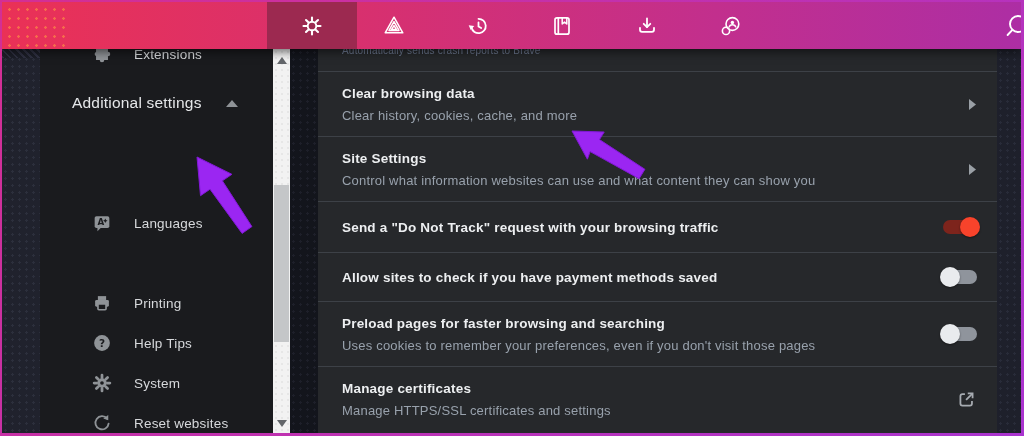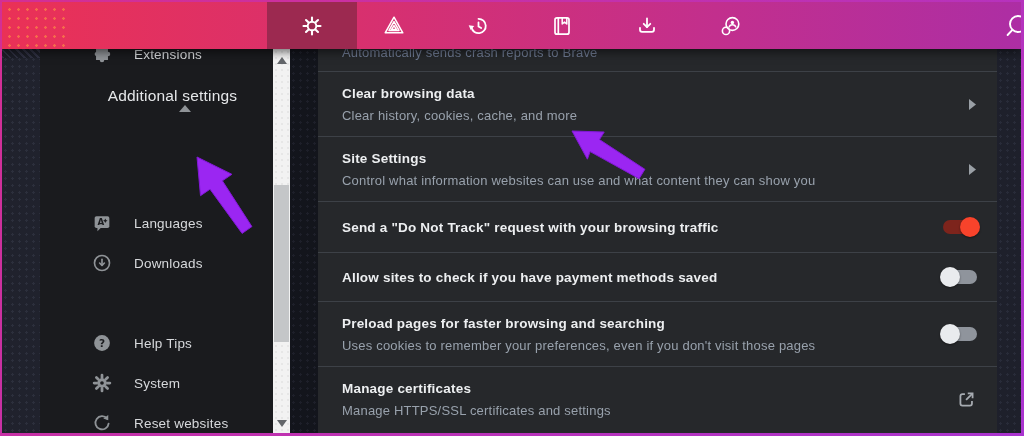--- a/index.html
+++ b/index.html
@@ -43,34 +43,34 @@
                  background-size:7px 7px; }
   .content     { position:absolute; left:316px; top:47px; width:679px; height:384px; background:#26282b; }
   .strip-right { position:absolute; left:995px; top:47px; width:24px; height:384px; background:#1e202b;
                  background-image:radial-gradient(rgba(150,160,200,.09) 1px, transparent 1.3px);
                  background-size:7px 7px; }
 
   
   .sb-row { position:absolute; left:16px; width:233px; height:40px; display:flex; align-items:center; cursor:pointer; }
   .sb-ico { width:24px; height:24px; margin-left:34px; flex:0 0 24px; display:flex; align-items:center; justify-content:center; }
   .sb-lbl { margin-left:20px; color:#d7d9dc; font-size:13.5px; letter-spacing:.2px; }
-  .sb-section { position:absolute; left:32px; top:38px; width:201px; height:32px; display:flex; align-items:center; cursor:pointer;flex-direction:column; }
+  .sb-section { position:absolute; left:32px; top:38px; width:201px; height:32px; display:flex; align-items:center; cursor:pointer; }
   .sb-section-lbl { color:#e5e7e9; font-size:15.5px; letter-spacing:.2px; }
   .sb-caret { margin-left:24px; width:0; height:0; border-left:6px solid transparent;
               border-right:6px solid transparent; border-bottom:7px solid #8f9397; }
 
   
   .rows { position:absolute; left:0; top:22px; width:679px; }
   .row { display:flex; align-items:center; border-top:1px solid #3d4147;
          padding:0 20px 0 24px; cursor:pointer; }
   .row-text { display:flex; flex-direction:column; justify-content:center; }
   .row-title { color:#edeff1; font-size:13.5px; font-weight:bold; letter-spacing:.2px; }
   .row-sub   { color:#98a1ac; font-size:13px; margin-top:7px; letter-spacing:.2px; }
   .ctl { margin-left:auto; display:flex; align-items:center; }
-  .partial-sub { position:absolute; left:24px; top:-4px; color:#6e7a92; font-size:13px; letter-spacing:.2px; }
+  .partial-sub { position:absolute; left:24px; top:-4px; color:#6e7a92; font-size:10px; letter-spacing:.2px; }
 
   .toggle { position:relative; width:34px; height:14px; border-radius:7px; cursor:pointer; }
   .toggle.on  { background:#7d241c; }
   .toggle.off { background:#8f949c; }
   .knob { position:absolute; top:-3px; width:20px; height:20px; border-radius:50%;
           box-shadow:0 1px 2px rgba(0,0,0,.45); }
   .toggle.on  .knob { right:-3px; background:#f8432b; }
   .toggle.off .knob { left:-3px;  background:#e9ebee; }
 
   .chev { width:8px; height:11px; }
@@ -181,31 +181,31 @@
         <svg width="22" height="22" viewBox="0 0 24 24">
           <rect x="4" y="4.5" width="16" height="13" rx="2" fill="#8f9397"></rect>
           <path d="M7 17.5 v3.4 l3.6 -3.4 Z" fill="#8f9397"></path>
           <text x="7.2" y="14.6" font-size="9.5" font-weight="bold" fill="#1a1b1e" font-family="DejaVu Sans, sans-serif">A</text>
           <path d="M15.6 7 l.8 1.7 1.7.8 -1.7.8 -.8 1.7 -.8 -1.7 -1.7 -.8 1.7 -.8 z" fill="#1a1b1e"></path>
         </svg>
       </span>
       <span class="sb-lbl">Languages</span>
     </div>
 
-    <div class="sb-row" style="top:194px">
-      <span class="sb-ico">
-        <svg width="22" height="22" viewBox="0 0 24 24" fill="none" stroke="#8f9397" stroke-width="1.8" stroke-linecap="round" stroke-linejoin="round">
-          <circle cx="12" cy="12" r="8.2"></circle>
-          <path d="M12 8v6.3"></path>
-              <path d="M9.4 12 12 14.7 14.6 12"></path>
-        </svg>
-      </span>
-      <span class="sb-lbl">Downloads</span>
-    </div>
-
+
+    <div class="sb-row" style="top:234px">
+      <span class="sb-ico">
+        <svg width="22" height="22" viewBox="0 0 24 24">
+          <rect x="7.5" y="4.5" width="9" height="4.2" fill="#8f9397"></rect>
+          <rect x="4.5" y="8.6" width="15" height="7.4" rx="1.5" fill="#8f9397"></rect>
+          <rect x="7.6" y="13" width="8.8" height="6.4" rx="1" fill="#1a1b1e" stroke="#8f9397" stroke-width="1.8"></rect>
+        </svg>
+      </span>
+      <span class="sb-lbl">Printing</span>
+    </div>
 
     <div class="sb-row" style="top:274px">
       <span class="sb-ico">
         <svg width="22" height="22" viewBox="0 0 24 24">
           <circle cx="12" cy="12" r="8.6" fill="#8f9397"></circle>
           <text x="12" y="16.2" text-anchor="middle" font-size="11.5" font-weight="bold" fill="#1a1b1e" font-family="DejaVu Sans, sans-serif">?</text>
         </svg>
       </span>
       <span class="sb-lbl">Help Tips</span>
     </div>

